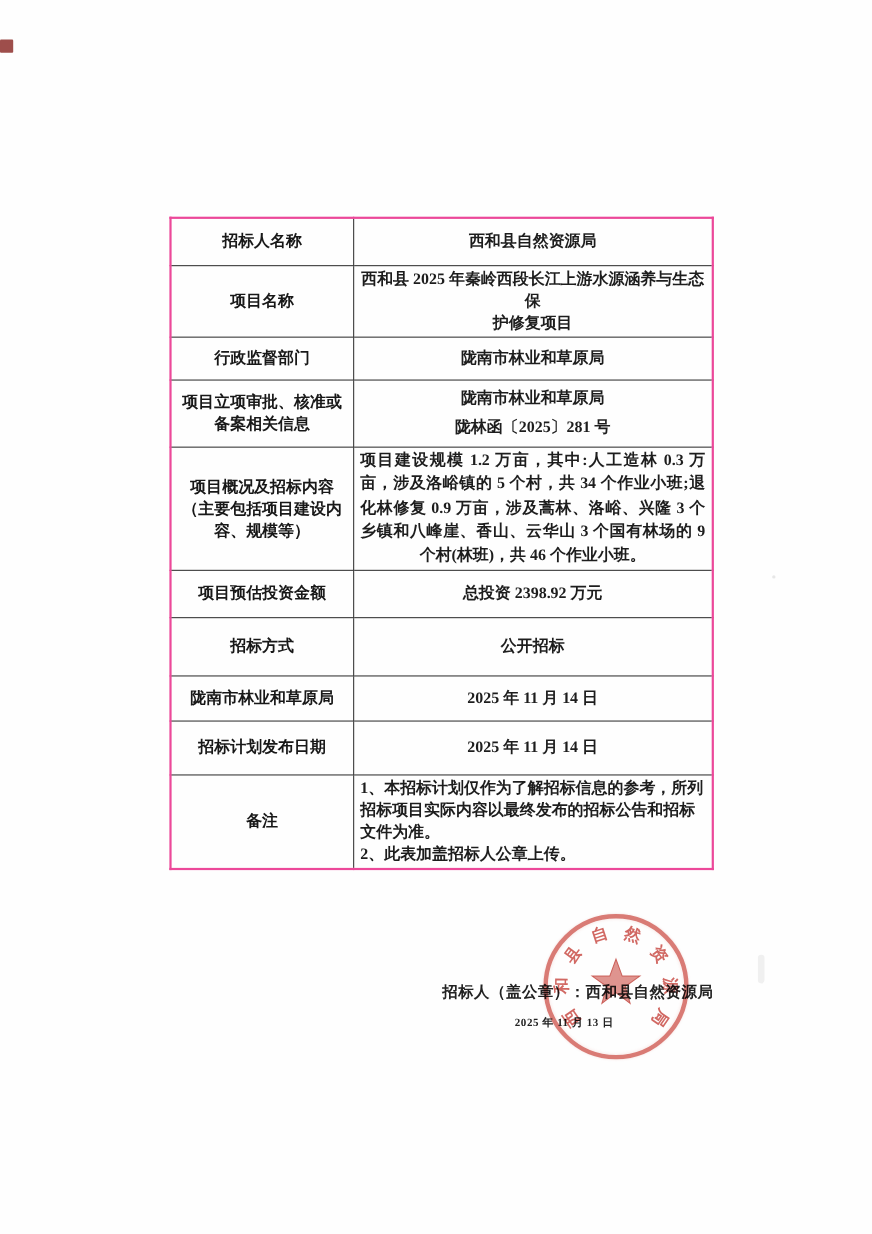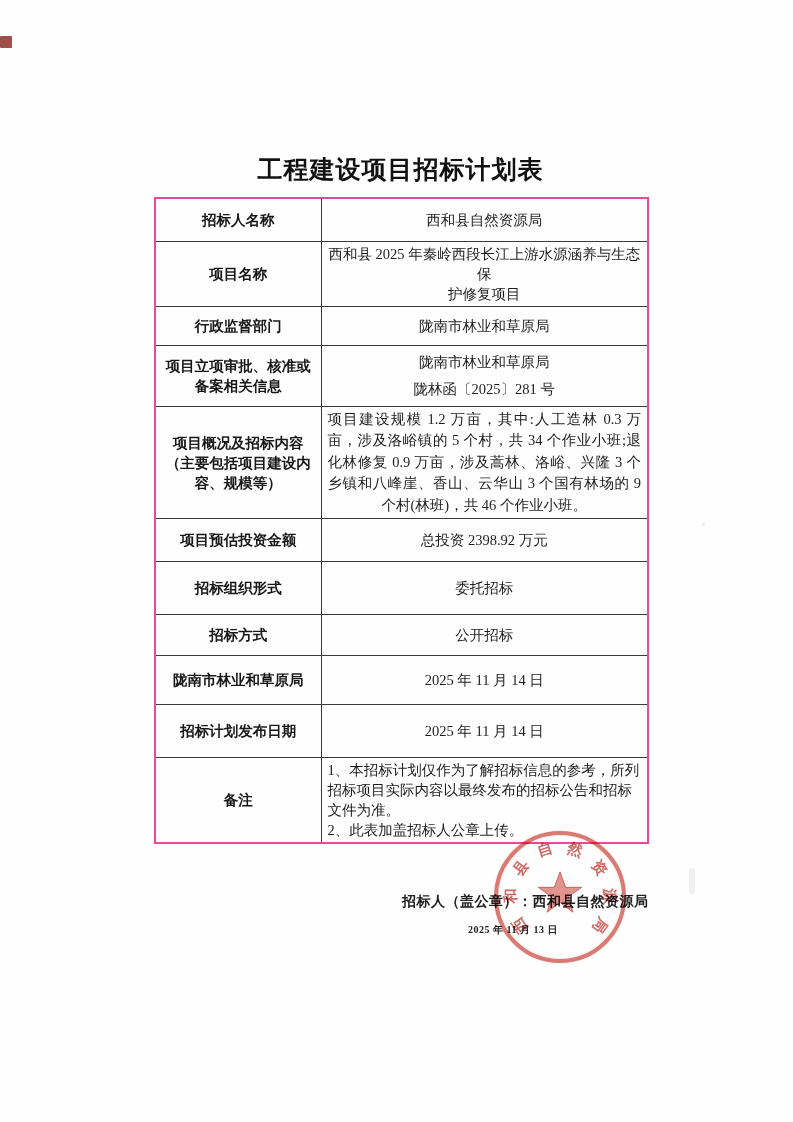--- a/index.html
+++ b/index.html
@@ -39,21 +39,21 @@
   table.plan-table td{
     border:1px solid #3a3a3a;
     padding:2px 6px;
     vertical-align:middle;
     line-height:20px;
   }
   td.label-cell{
     width:160px;text-align:center;font-weight:700;color:#181818;
     line-height:22px;
   }
-  td.value-cell{font-weight:400;color:#1d1d1d;}
+  td.value-cell{font-weight:700;color:#1d1d1d;}
   .v-center{text-align:center;}
   .v-line{text-align:center;line-height:27px;}
   .v-paragraph{
     text-align:justify;text-justify:inter-ideograph;
     text-align-last:center;
     line-height:21.4px;
   }
   .v-list div{text-align:left;line-height:20px;}
 
   
@@ -102,21 +102,20 @@
 
 <div class="page">
 
   <div>
     <div class="scan-mark"></div>
     <div class="speck s1"></div>
     <div class="speck s2"></div>
     <div class="speck s3"></div>
   </div>
 
-  <h1 class="doc-title">工程建设项目招标计划表</h1>
 
   <table class="plan-table">
     <colgroup>
       <col style="width:166px">
       <col style="width:327px">
     </colgroup>
     <tbody id="tbody">
         <tr>
           <td class="label-cell">招标人名称</td>
           <td class="value-cell">
@@ -146,26 +145,20 @@
         <tr>
           <td class="label-cell">项目概况及招标内容（主要包括项目建设内容、规模等）</td>
           <td class="value-cell">
             <div class="v-paragraph">项目建设规模 1.2 万亩，其中:人工造林 0.3 万亩，涉及洛峪镇的 5 个村，共 34 个作业小班;退化林修复 0.9 万亩，涉及蒿林、洛峪、兴隆 3 个乡镇和八峰崖、香山、云华山 3 个国有林场的 9 个村(林班)，共 46 个作业小班。</div>
           </td>
         </tr>
         <tr>
           <td class="label-cell">项目预估投资金额</td>
           <td class="value-cell">
             <div class="v-center">总投资 2398.92 万元</div>
-          </td>
-        </tr>
-        <tr>
-          <td class="label-cell">招标组织形式</td>
-          <td class="value-cell">
-            <div class="v-center">委托招标</div>
           </td>
         </tr>
         <tr>
           <td class="label-cell">招标方式</td>
           <td class="value-cell">
             <div class="v-center">公开招标</div>
           </td>
         </tr>
         <tr>
           <td class="label-cell">陇南市林业和草原局</td>

